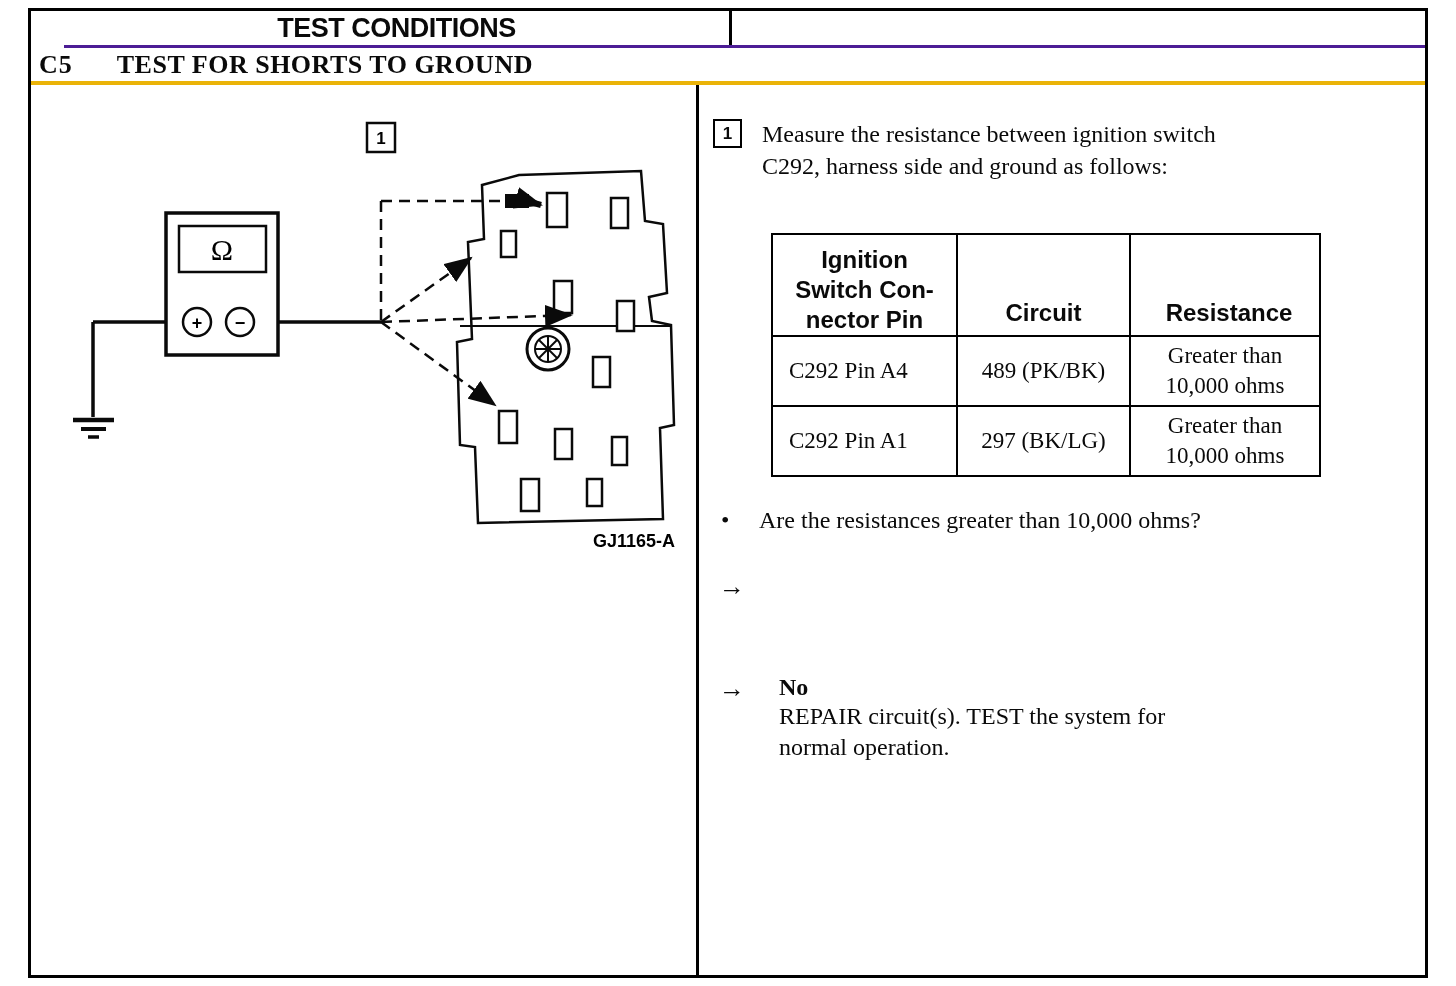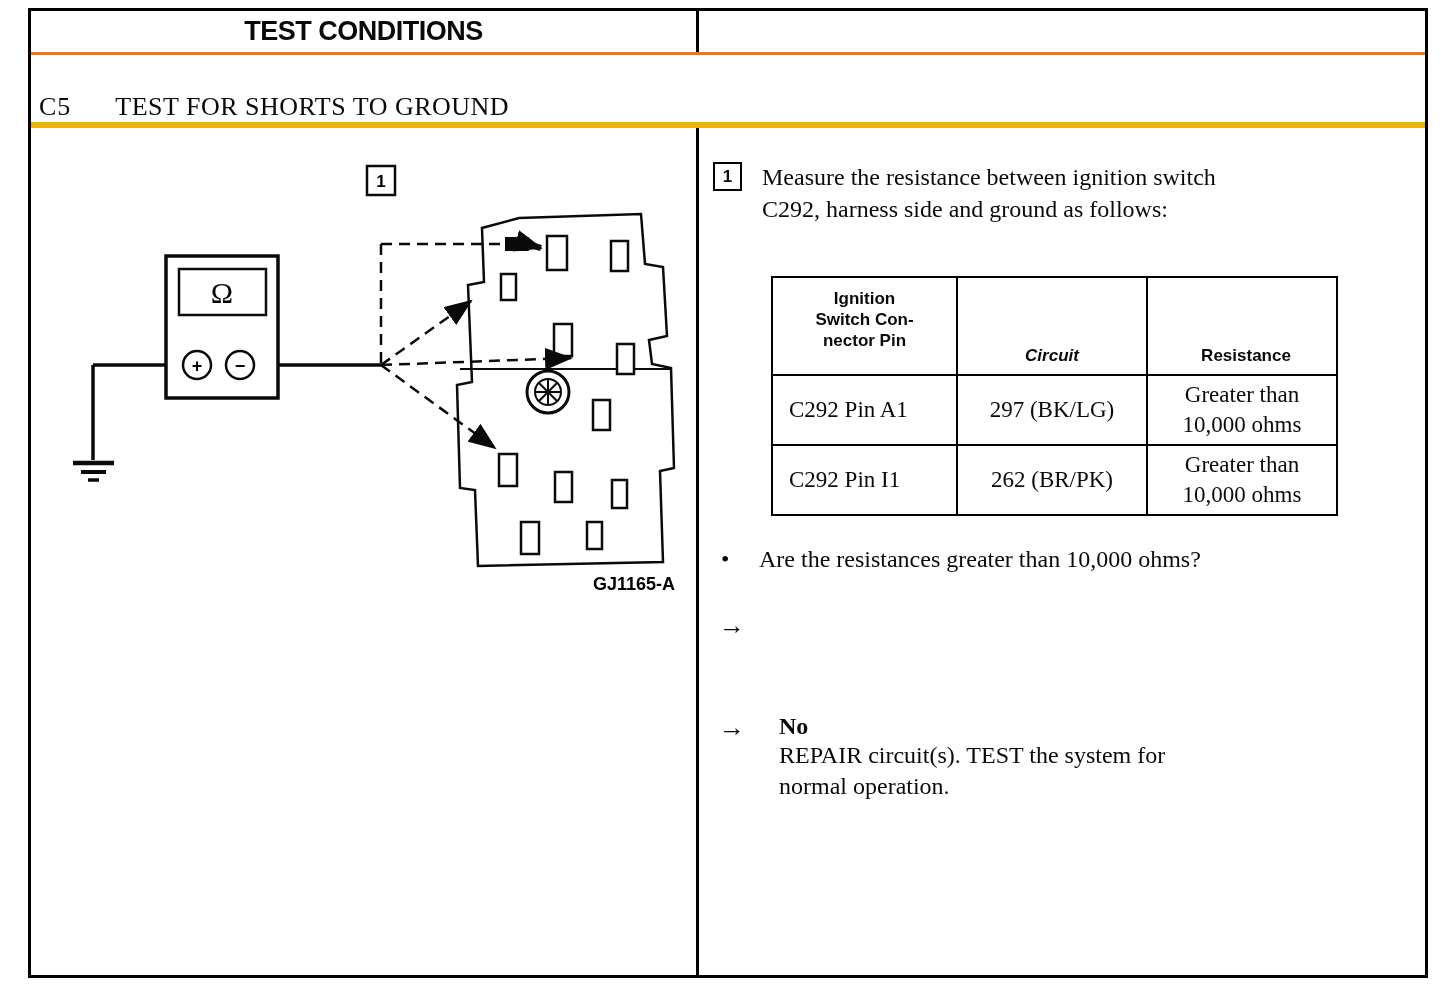--- a/index.html
+++ b/index.html
@@ -8,36 +8,36 @@
   .page {
     margin:8px 26px 0 28px;
     width:1400px; height:970px;
     border:3px solid #000;
     background:#fff;
     display:flex; flex-direction:column;
   }
   
   .hdr-row {
     display:grid; grid-template-columns:668px 1fr;
-    border-bottom:3px solid #f97316;
-    height:44px;
+    border-bottom:3px solid #4c1d95;
+    height:37px;
+    margin-left:33px;
   }
   .hdr-cell {
     display:flex; align-items:center; justify-content:center;
     font-family:"Liberation Sans", sans-serif;
     font-weight:700; font-size:27px; letter-spacing:-0.5px;
   }
   .hdr-cell.left { border-right:3px solid #000; }
   
   .section-row {
-    height:37px; border-bottom:6px solid #eab308;
+    height:37px; border-bottom:4px solid #eab308;
     display:flex; align-items:center;
-    font-size:26px; font-weight:400;
+    font-size:26px; font-weight:700;
     padding-left:8px;
-    margin-top:36px;
   }
   .section-row .code { letter-spacing:1px; }
   .section-row .title { margin-left:44px; letter-spacing:0.5px; }
   
   .content {
     flex:1;
     display:grid; grid-template-columns:668px 1fr;
     overflow:hidden;
   }
   .left-col { border-right:3px solid #000; position:relative; overflow:hidden; }
@@ -55,25 +55,25 @@
     margin-left:20px; font-size:24px; line-height:1.33;
     white-space:pre-line; max-width:600px;
   }
   
   table.res-table {
     border-collapse:collapse; margin:50px 0 0 58px;
     background:#fff;
   }
   table.res-table th, table.res-table td { border:2px solid #000; }
   th.h-pin, th.h-circuit, th.h-res {
-    font-family:"Liberation Sans", sans-serif; font-weight:700; font-size:17px;
+    font-family:"Liberation Sans", sans-serif; font-weight:700; font-size:24px;
     text-align:center;
   }
   th.h-pin { width:185px; height:98px; vertical-align:top; padding-top:10px; white-space:pre-line; line-height:1.25; }
-  th.h-circuit { width:190px; vertical-align:bottom; padding-bottom:8px;font-style:italic; }
+  th.h-circuit { width:173px; vertical-align:bottom; padding-bottom:8px; }
   th.h-res { width:190px; vertical-align:bottom; padding-bottom:8px;padding-left:8px; }
   td.c-pin { height:70px; font-size:23px; text-align:left; padding-left:16px; vertical-align:middle; }
   td.c-circuit { font-size:23px; text-align:center; vertical-align:middle; }
   td.c-res { font-size:23px; text-align:center; vertical-align:middle; white-space:pre-line; line-height:1.28; }
   
   .question-row { display:flex; margin:30px 0 0 6px; font-size:24px; }
   .question-row .bullet { width:40px; text-align:left; padding-left:2px; }
   .answer-block { display:flex; margin:38px 0 0 6px; }
   .answer-block.no { margin-top:72px; }
   .arrow-glyph { width:60px; font-size:26px; padding-top:0px; }
@@ -189,28 +189,28 @@
           <tr>
             <th class="h-pin">Ignition
 Switch Con-
 nector Pin</th>
             <th class="h-circuit">Circuit</th>
             <th class="h-res">Resistance</th>
           </tr>
         </thead>
         <tbody>
           <tr>
-            <td class="c-pin">C292 Pin A1</td>
-            <td class="c-circuit">297 (BK/LG)</td>
+            <td class="c-pin">C292 Pin A4</td>
+            <td class="c-circuit">489 (PK/BK)</td>
             <td class="c-res">Greater than
 10,000 ohms</td>
           </tr>
           <tr>
-            <td class="c-pin">C292 Pin I1</td>
-            <td class="c-circuit">262 (BR/PK)</td>
+            <td class="c-pin">C292 Pin A1</td>
+            <td class="c-circuit">297 (BK/LG)</td>
             <td class="c-res">Greater than
 10,000 ohms</td>
           </tr>
         </tbody>
       </table>
 
       <div class="question-row">
         <span class="bullet">•</span>
         <span>Are the resistances greater than 10,000 ohms?</span>
       </div>

